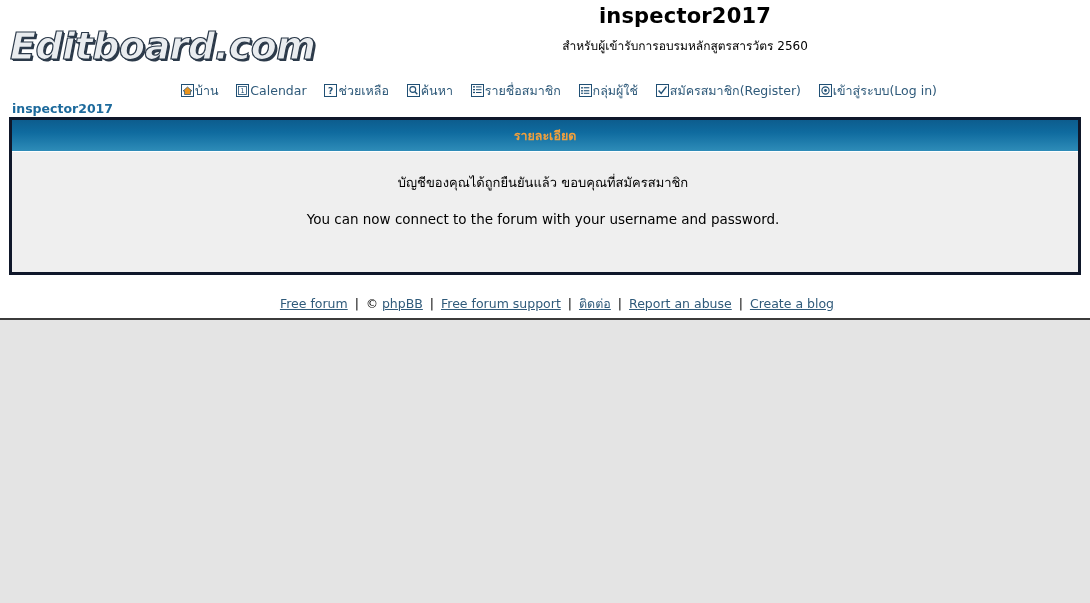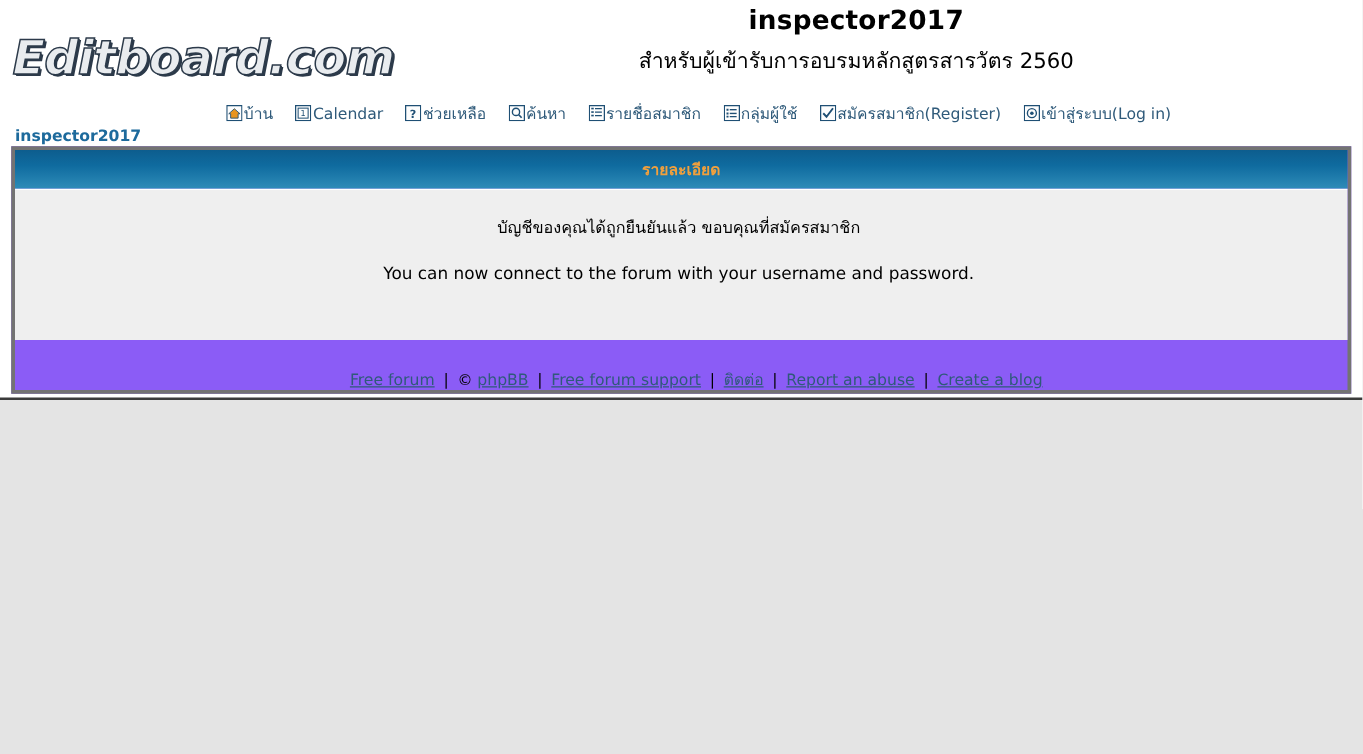--- a/index.html
+++ b/index.html
@@ -58,21 +58,21 @@
   }
   .board-title {
     font-size: 21px;
     font-weight: bold;
     color: #000000;
     letter-spacing: 0.2px;
     margin: 0 0 10px 0;
     line-height: 1.2;
   }
   .board-desc {
-    font-size: 17px;
+    font-size: 12px;
     color: #000000;
     margin: 0;
     line-height: 1.2;
   }
 
   
   .navbar {
     position: absolute;
     left: 0;
     top: 82px;
@@ -116,23 +116,23 @@
     color: #1d6a9c;
     text-decoration: none;
   }
 
   
   .panel {
     position: absolute;
     left: 9px;
     top: 117px;
     width: 1072px;
-    height: 198px;
-    border: 3px solid #737373;
-    background: #8b5cf6;
+    height: 158px;
+    border: 3px solid #0f172a;
+    background: #e5e5e5;
   }
   .panel-head {
     height: 32px;
     background: linear-gradient(to bottom, #0d5d8e 0%, #0f6b9f 40%, #2e8cb8 100%);
     border-bottom: 1px solid #ffffff;
     color: #f2a03c;
     font-size: 12.5px;
     font-weight: bold;
     text-align: center;
     line-height: 32px;

